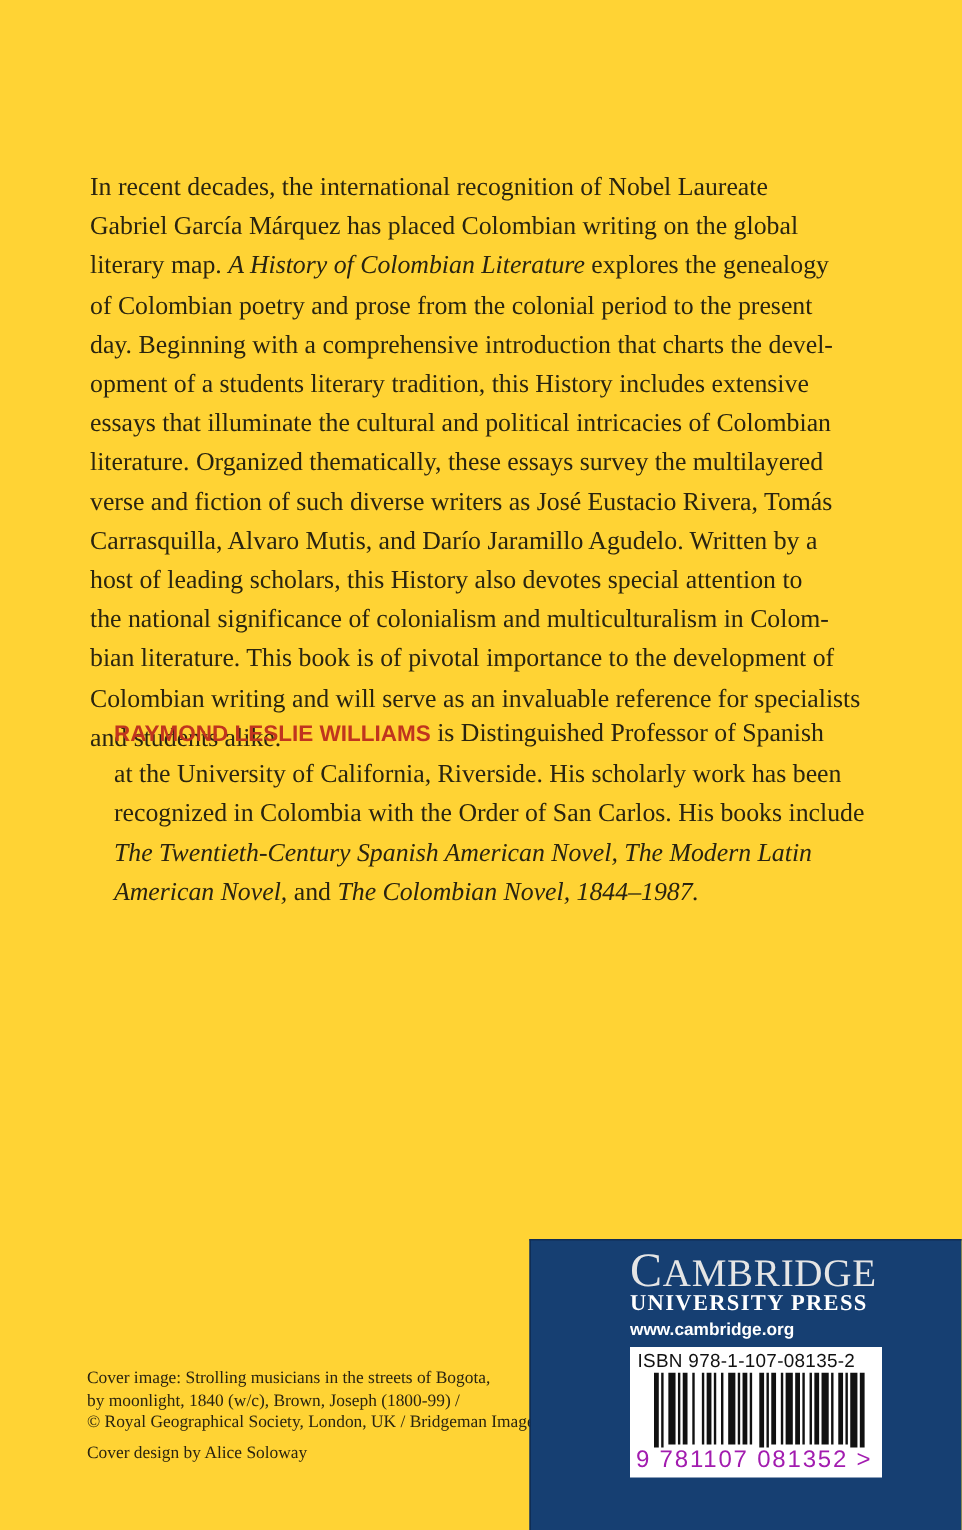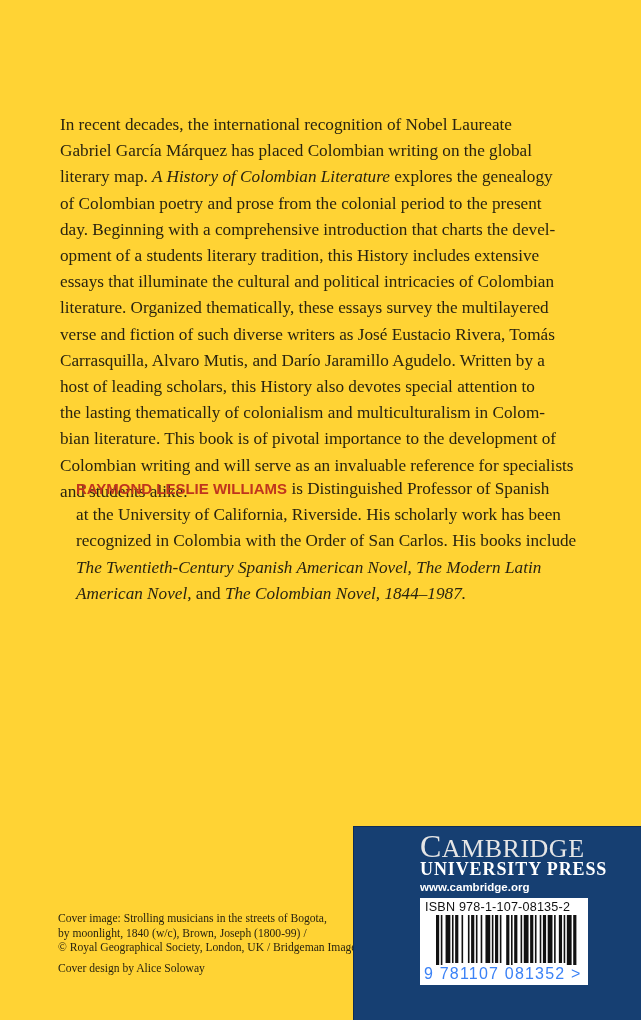--- a/index.html
+++ b/index.html
@@ -37,62 +37,62 @@
     }
     .logo-main {
       position: absolute; left: 66px; top: 4px;
       color: #e5e5e5; font-family: "Liberation Serif", serif;
       font-size: 26px; letter-spacing: 0.5px; line-height: 30px; font-weight: normal;
     }
     .logo-main .cap { font-size: 32px; }
     .logo-sub {
       position: absolute; left: 66px; top: 34px;
       color: #ffffff; font-family: "Liberation Serif", serif;
-      font-size: 18px; font-weight: bold; letter-spacing: 0.9px; line-height: 16px;
+      font-size: 15px; font-weight: bold; letter-spacing: 0.9px; line-height: 16px;
     }
     .logo-url {
       position: absolute; left: 66px; top: 53px;
       color: #ffffff; font-family: "Liberation Sans", sans-serif;
       font-size: 11.5px; font-weight: bold; line-height: 14px;
     }
     .barcode-box {
       position: absolute; left: 66px; top: 71px; width: 168px; height: 87px;
       background: #ffffff;
     }
     .isbn-text {
       position: absolute; left: 5px; top: 2px;
       font-family: "Liberation Sans", sans-serif; font-size: 12.6px; color: #111;
       line-height: 14px; letter-spacing: 0.2px;
     }
     .bars {
       position: absolute; left: 16px; top: 17px; width: 142px; height: 56px;
     }
     .barcode-digits {
       position: absolute; left: 4px; top: 67px;
-      font-family: "Liberation Sans", sans-serif; font-size: 16px; color: #3b82f6;
+      font-family: "Liberation Sans", sans-serif; font-size: 16px; color: #a21caf;
       line-height: 18px; letter-spacing: 1.2px; white-space: nowrap;
     }
     .barcode-digits span { background: #fff; }
   </style>
 </head>
 <body>
 
 <div class="blurb" id="blurb">
     <span class="line"><span>In recent decades, the international recognition of Nobel Laureate</span></span>
     <span class="line"><span>Gabriel García Márquez has placed Colombian writing on the global</span></span>
     <span class="line"><span>literary map. </span><em>A History of Colombian Literature</em><span> explores the genealogy</span></span>
     <span class="line"><span>of Colombian poetry and prose from the colonial period to the present</span></span>
     <span class="line"><span>day. Beginning with a comprehensive introduction that charts the devel-</span></span>
     <span class="line"><span>opment of a students literary tradition, this History includes extensive</span></span>
     <span class="line"><span>essays that illuminate the cultural and political intricacies of Colombian</span></span>
     <span class="line"><span>literature. Organized thematically, these essays survey the multilayered</span></span>
     <span class="line"><span>verse and fiction of such diverse writers as José Eustacio Rivera, Tomás</span></span>
     <span class="line"><span>Carrasquilla, Alvaro Mutis, and Darío Jaramillo Agudelo. Written by a</span></span>
     <span class="line"><span>host of leading scholars, this History also devotes special attention to</span></span>
-    <span class="line"><span>the lasting thematically of colonialism and multiculturalism in Colom-</span></span>
+    <span class="line"><span>the national significance of colonialism and multiculturalism in Colom-</span></span>
     <span class="line"><span>bian literature. This book is of pivotal importance to the development of</span></span>
     <span class="line"><span>Colombian writing and will serve as an invaluable reference for specialists</span></span>
     <span class="line"><span>and students alike.</span></span>
   </div>
 
 <div class="bio" id="bio">
   <span class="line" id="bio-first"><span class="author-name">RAYMOND LESLIE WILLIAMS</span><span> is Distinguished Professor of Spanish</span></span>
 <span class="line"><span>at the University of California, Riverside. His scholarly work has been</span></span>
     <span class="line"><span>recognized in Colombia with the Order of San Carlos. His books include</span></span>
     <span class="line"><em>The Twentieth-Century Spanish American Novel, The Modern Latin</em></span>

